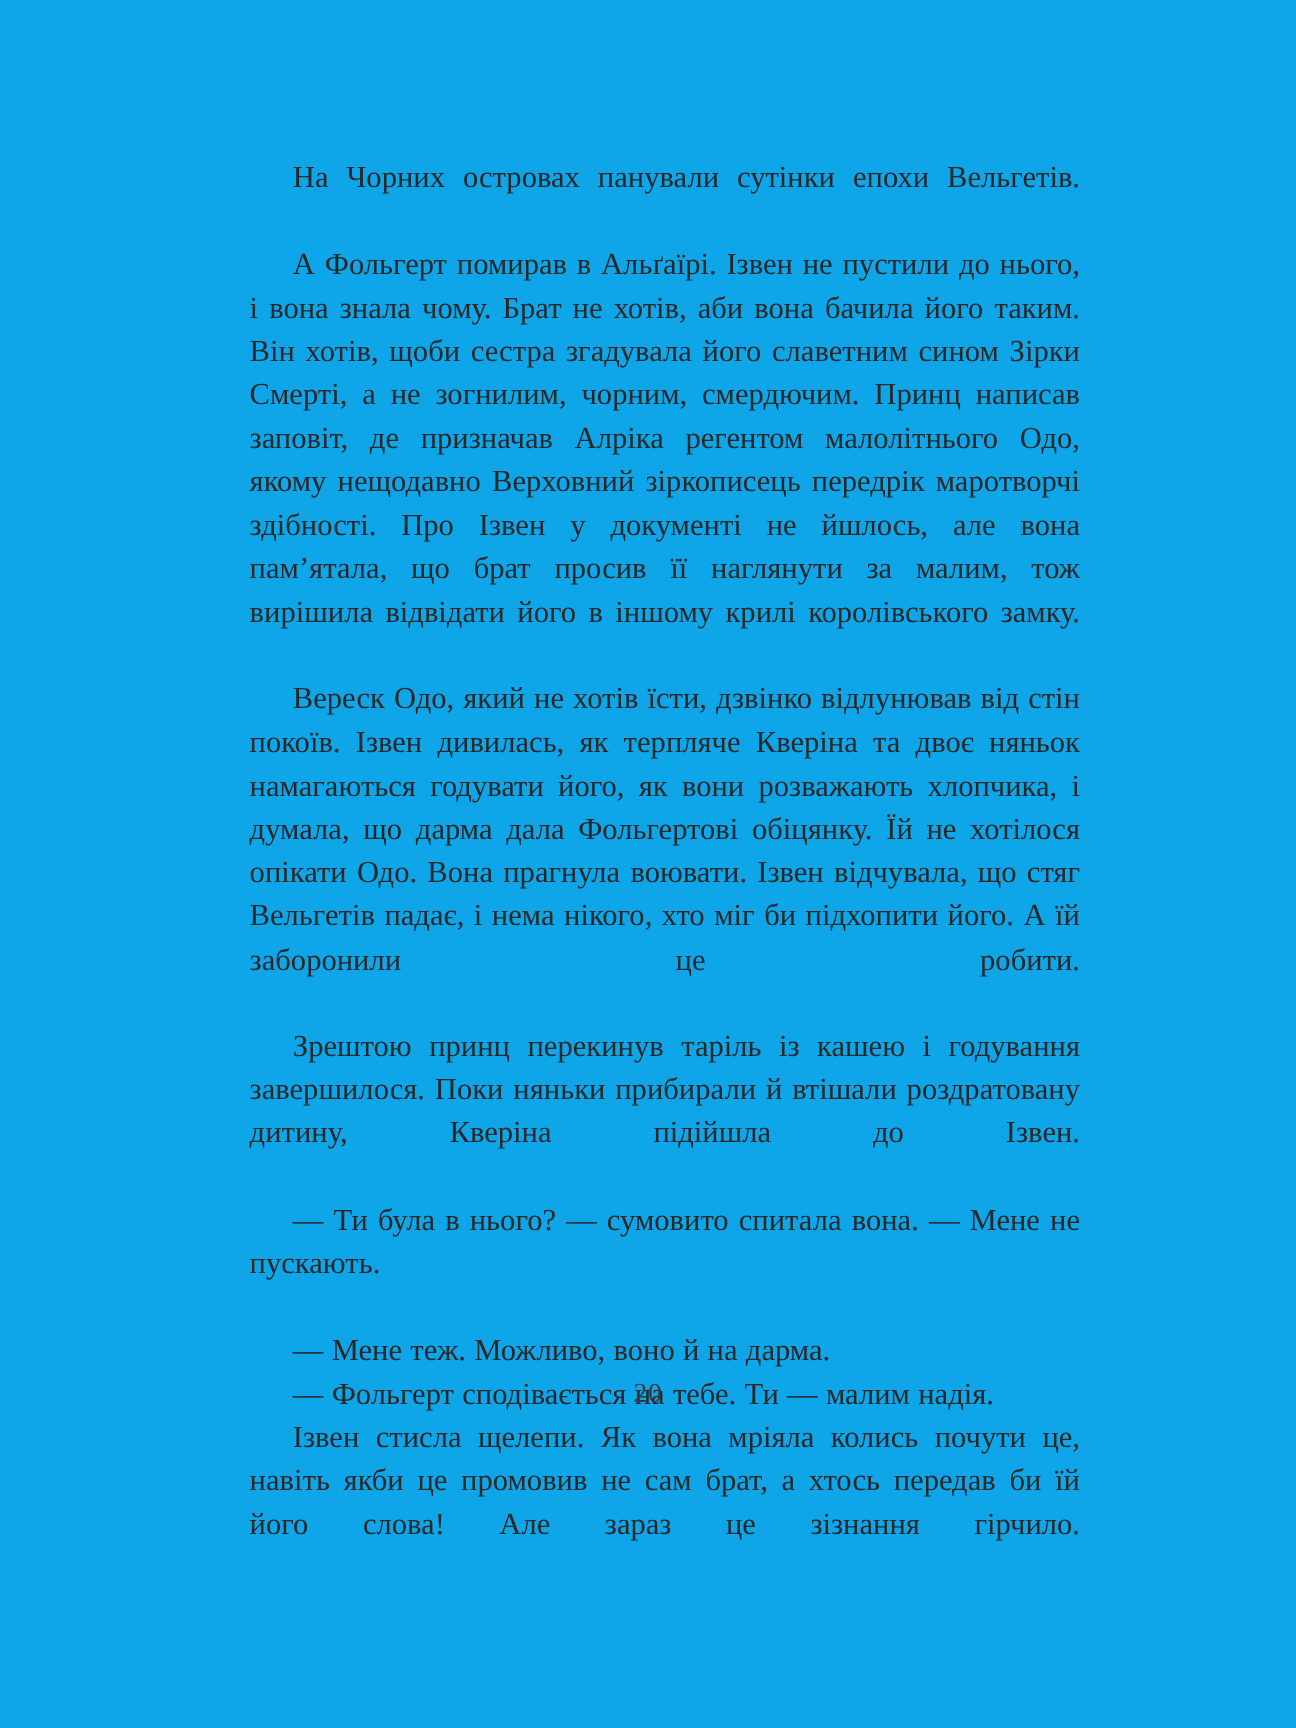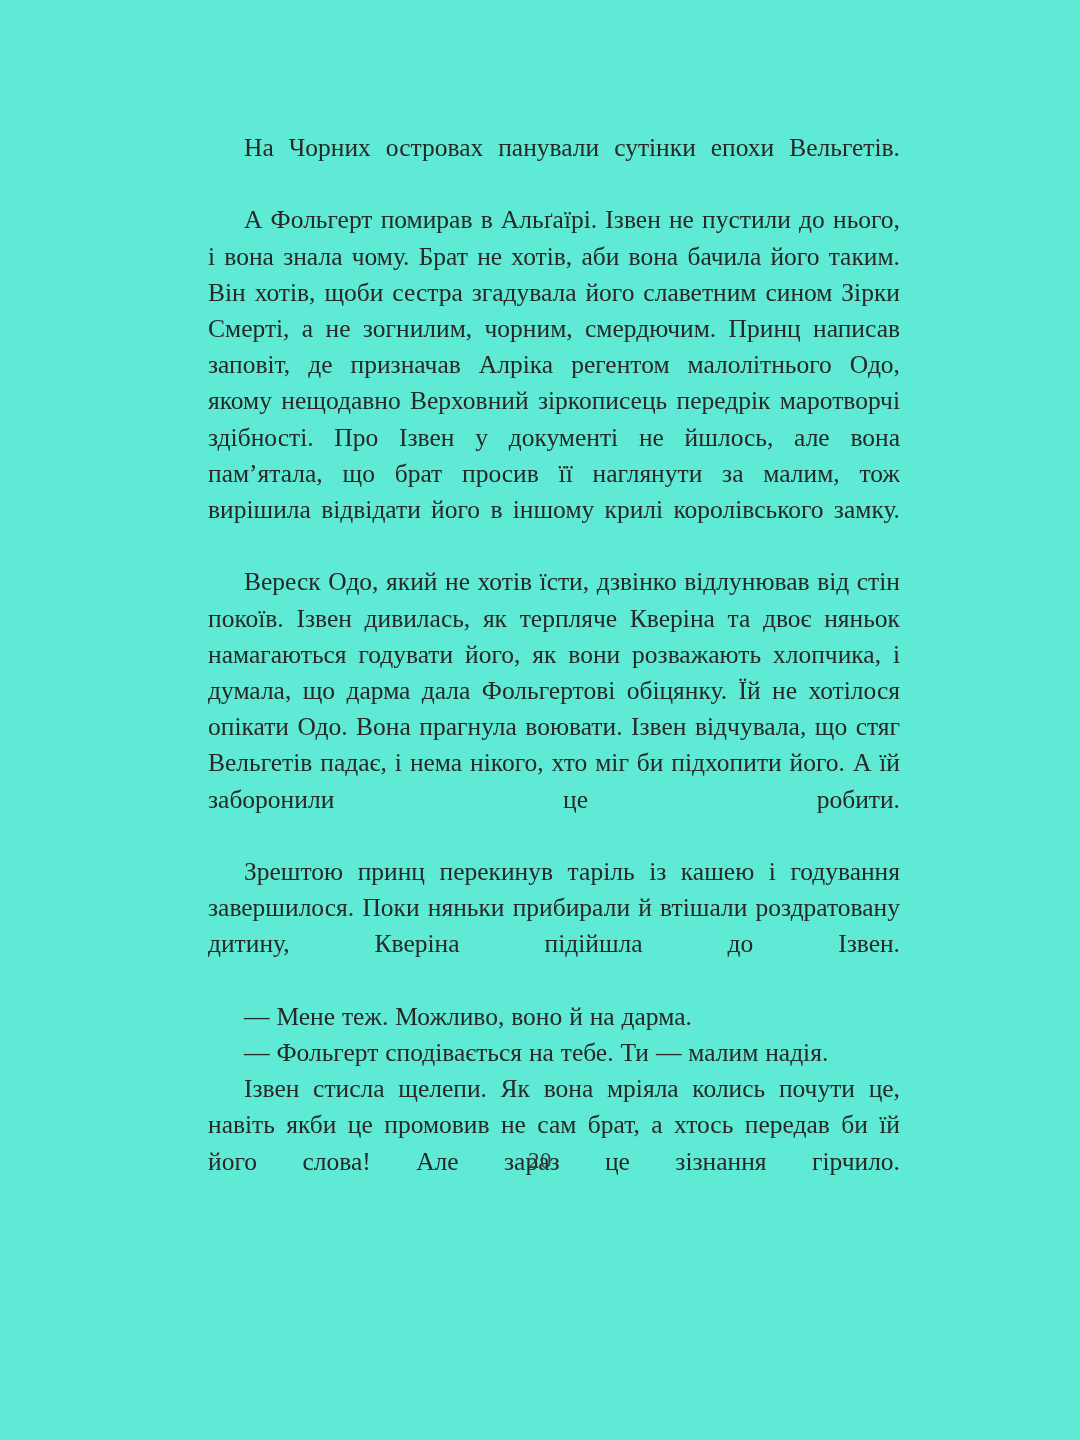--- a/index.html
+++ b/index.html
@@ -5,21 +5,21 @@
 <style>
   html, body {
     margin: 0;
     padding: 0;
     background: #ffffff;
   }
   .page {
     position: relative;
     width: 1080px;
     height: 1440px;
-    background: #5eead4;
+    background: #0ea5e9;
     overflow: hidden;
     box-sizing: border-box;
   }
   .text-block {
     position: absolute;
     left: 208px;
     top: 130px;
     width: 692px;
     font-family: "Liberation Serif", "DejaVu Serif", serif;
     font-size: 25.5px;
@@ -69,20 +69,21 @@
 </head>
 <body>
 
 <div class="page">
 
   <div class="text-block">
     <p class="para">На Чорних островах панували сутінки епохи Вельгетів.</p>
     <p class="para">А Фольгерт помирав в Альґаїрі. Ізвен не пустили до нього, і вона знала чому. Брат не хотів, аби вона бачила його таким. Він хотів, щоби сестра згадувала його славетним сином Зірки Смерті, а не зогнилим, чорним, смердючим. Принц написав заповіт, де призначав Алріка регентом малолітнього Одо, якому нещодавно Верховний зіркописець передрік маротворчі здібності. Про Ізвен у документі не йшлось, але вона пам’ятала, що брат просив її наглянути за малим, тож вирішила відвідати його в іншому крилі королівського замку.</p>
     <p class="para">Вереск Одо, який не хотів їсти, дзвінко відлунював від стін покоїв. Ізвен дивилась, як терпляче Кверіна та двоє няньок намагаються годувати його, як вони розважають хлопчика, і думала, що дарма дала Фольгертові обіцянку. Їй не хотілося опікати Одо. Вона прагнула воювати. Ізвен відчувала, що стяг Вельгетів падає, і нема нікого, хто міг би підхопити його. А їй заборонили це робити.</p>
     <p class="para">Зрештою принц перекинув таріль із кашею і годування завершилося. Поки няньки прибирали й втішали роздратовану дитину, Кверіна підійшла до Ізвен.</p>
+    <p class="dialogue">— Ти була в нього? — сумовито спитала вона. — Мене не пускають.</p>
     <p class="dialogue short">— Мене теж. Можливо, воно й на дарма.</p>
     <p class="dialogue short">— Фольгерт сподівається на тебе. Ти — малим надія.</p>
     <p class="para">Ізвен стисла щелепи. Як вона мріяла колись почути це, навіть якби це промовив не сам брат, а хтось передав би їй його слова! Але зараз це зізнання гірчило.</p>
 
   </div>
 
   <div class="folio">20</div>
 
 </div>
 

